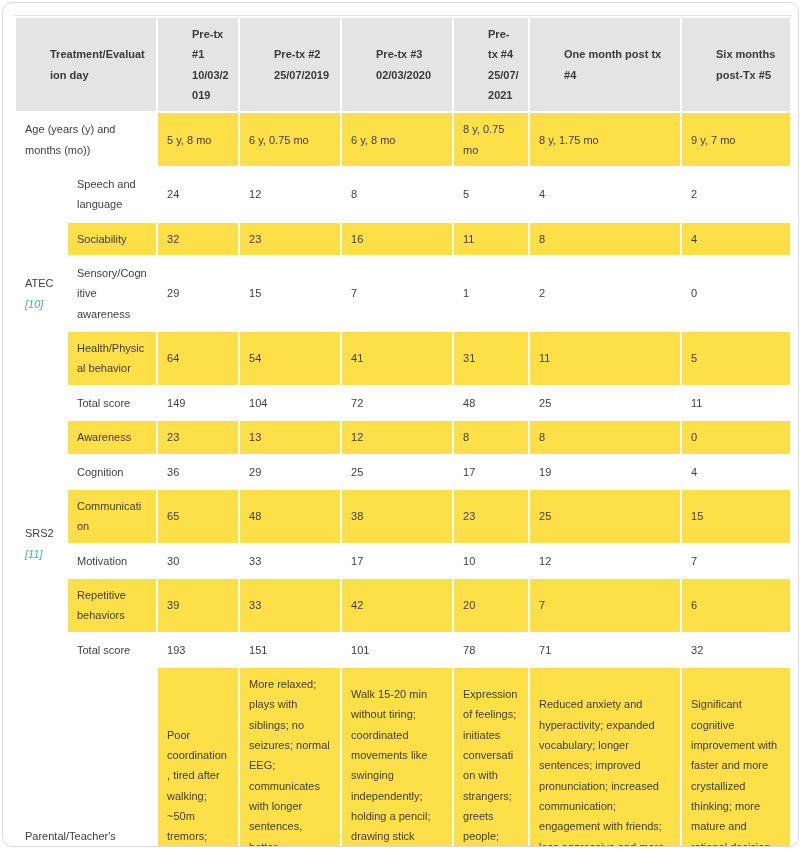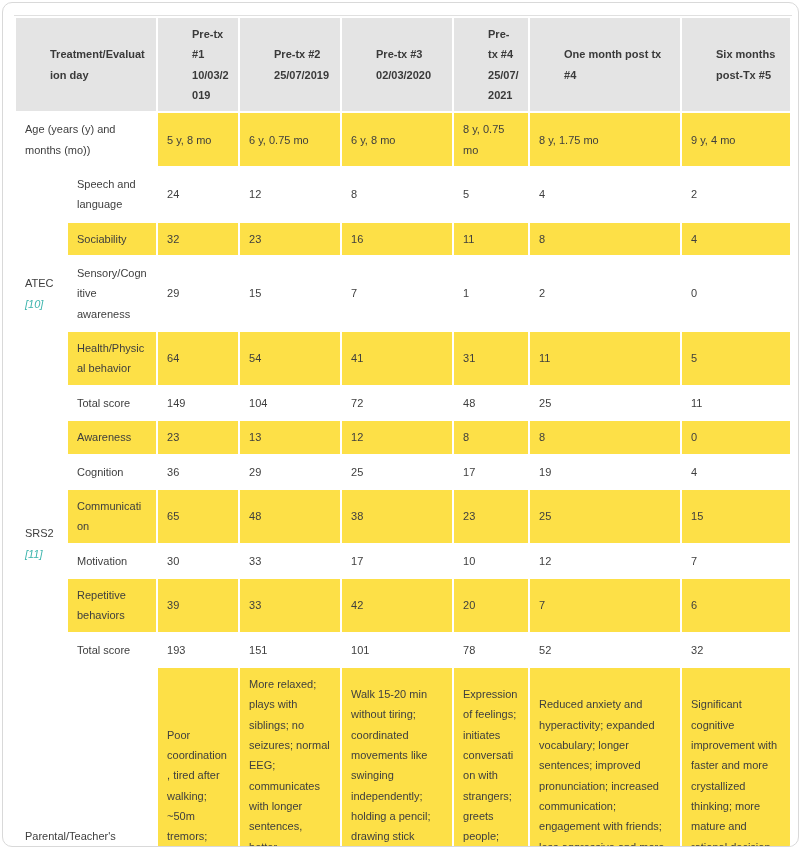--- a/index.html
+++ b/index.html
@@ -80,21 +80,21 @@
       </thead>
 
       <tbody>
         <tr class="stripe">
           <th class="rowhead" colspan="2">Age (years (y) and months (mo))</th>
           <td>5 y, 8 mo</td>
           <td>6 y, 0.75 mo</td>
           <td>6 y, 8 mo</td>
           <td>8 y, 0.75 mo</td>
           <td>8 y, 1.75 mo</td>
-          <td>9 y, 4 mo</td>
+          <td>9 y, 7 mo</td>
         </tr>
 
         <tr>
           <th class="group" rowspan="5">
             <span class="gname">ATEC</span>
             <a class="ref">[10]</a>
           </th>
           <td>Speech and language</td>
           <td>24</td>
           <td>12</td>
@@ -188,21 +188,21 @@
           <td>20</td>
           <td>7</td>
           <td>6</td>
         </tr>
         <tr class="boldrow">
           <td>Total score</td>
           <td>193</td>
           <td>151</td>
           <td>101</td>
           <td>78</td>
-          <td>52</td>
+          <td>71</td>
           <td>32</td>
         </tr>
 
         <tr class="stripe">
           <th class="rowhead" colspan="2">Parental/Teacher's observations</th>
           <td>Poor coordination, tired after walking; ~50m tremors; dyskinesia; oblivious to surroundings; minimally communicative</td>
           <td>More relaxed; plays with siblings; no seizures; normal EEG; communicates with longer sentences, better pronunciation, and initiation of conversation; social interest and interaction; weaned off bottles and nappies.</td>
           <td>Walk 15-20 min without tiring; coordinated movements like swinging independently; holding a pencil; drawing stick figures and letters; awareness of surroundings; expanded vocabulary; spontaneous sentences (short and structured).</td>
           <td>Expression of feelings; initiates conversation with strangers; greets people; Reading full storybooks in English; speaking Hebrew; inventing games</td>
           <td>Reduced anxiety and hyperactivity; expanded vocabulary; longer sentences; improved pronunciation; increased communication; engagement with friends; less aggressive and more attentive; improved expression of feelings, including nonverbal communication; increased independence; improved understanding of complex instructions</td>

